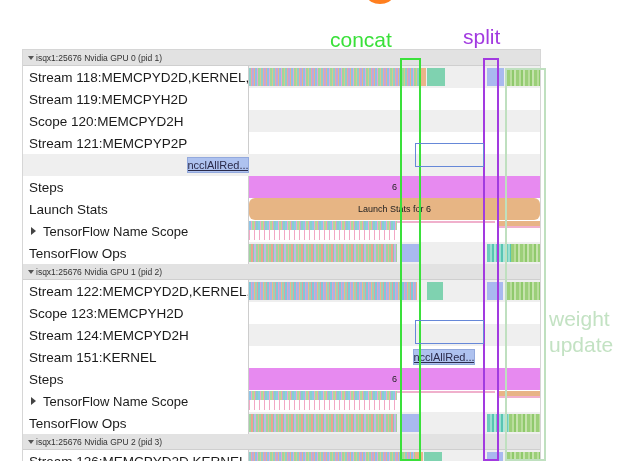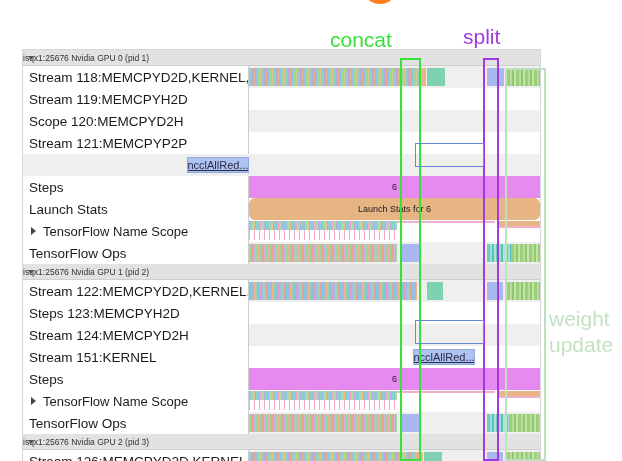--- a/index.html
+++ b/index.html
@@ -13,21 +13,21 @@
 
   
   .panel{
     position:absolute;left:22px;top:49px;width:519px;height:412px;
     background:#ffffff;border:1px solid #d6d6d6;border-bottom:none;
     box-sizing:border-box;overflow:hidden;
   }
   .group-head{
     height:16px;background:#e2e2e2;border-bottom:1px solid #cfcfcf;
     display:flex;align-items:center;box-sizing:border-box;
-    font-size:8.5px;color:#333;position:relative;
+    font-size:8.5px;color:#333;padding-left:13px;position:relative;
   }
   .caret{
     position:absolute;left:5px;top:50%;transform:translateY(-50%);
     width:0;height:0;border-left:3.5px solid transparent;border-right:3.5px solid transparent;
     border-top:4.5px solid #555;
   }
   .row{
     height:22px;display:flex;box-sizing:border-box;position:relative;
   }
   .row.alt .lbl{background:#ffffff;}
@@ -238,21 +238,21 @@
       <div class="lbl">Stream 122:MEMCPYD2D,KERNEL,MI</div>
       <div class="track shade">
         <div class="blk dense-c" style="left:0px;width:168px;"></div>
         <div class="blk" style="left:178px;width:16px;background:#7fd2b0;"></div>
         <div class="blk lav" style="left:238px;width:16px;"></div>
         <div class="blk dense-green" style="left:258px;width:40px;"></div>
       </div>
     </div>
 
     <div class="row alt">
-      <div class="lbl">Steps 123:MEMCPYH2D</div>
+      <div class="lbl">Scope 123:MEMCPYH2D</div>
       <div class="track white"></div>
     </div>
 
     <div class="row">
       <div class="lbl">Stream 124:MEMCPYD2H</div>
       <div class="track shade"></div>
     </div>
 
     <div class="row alt">
       <div class="lbl">Stream 151:KERNEL</div>

